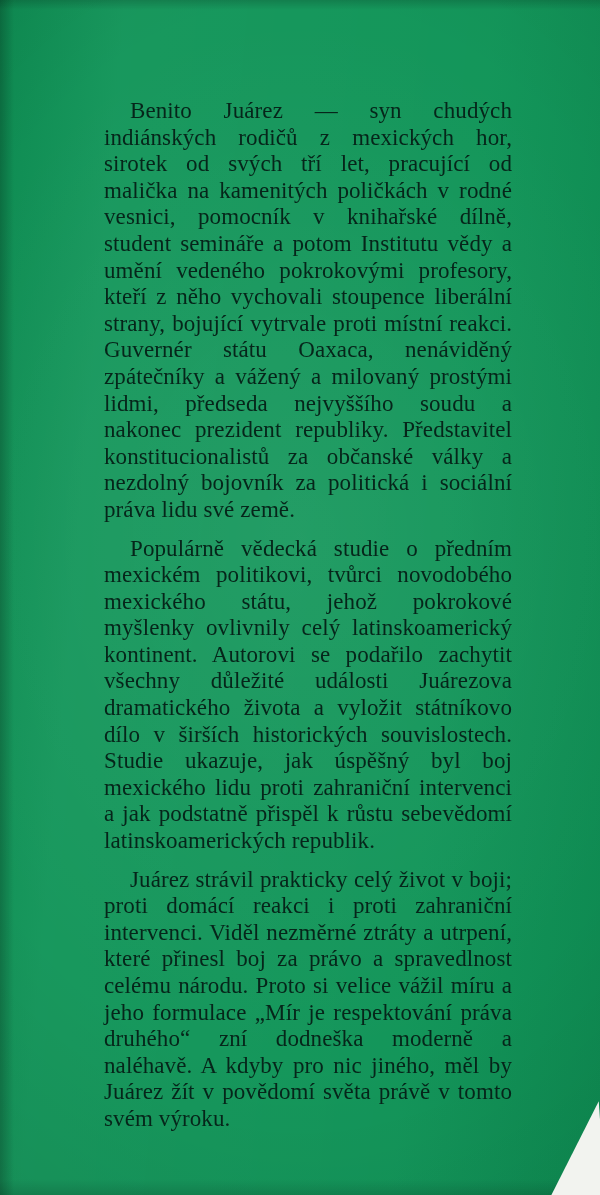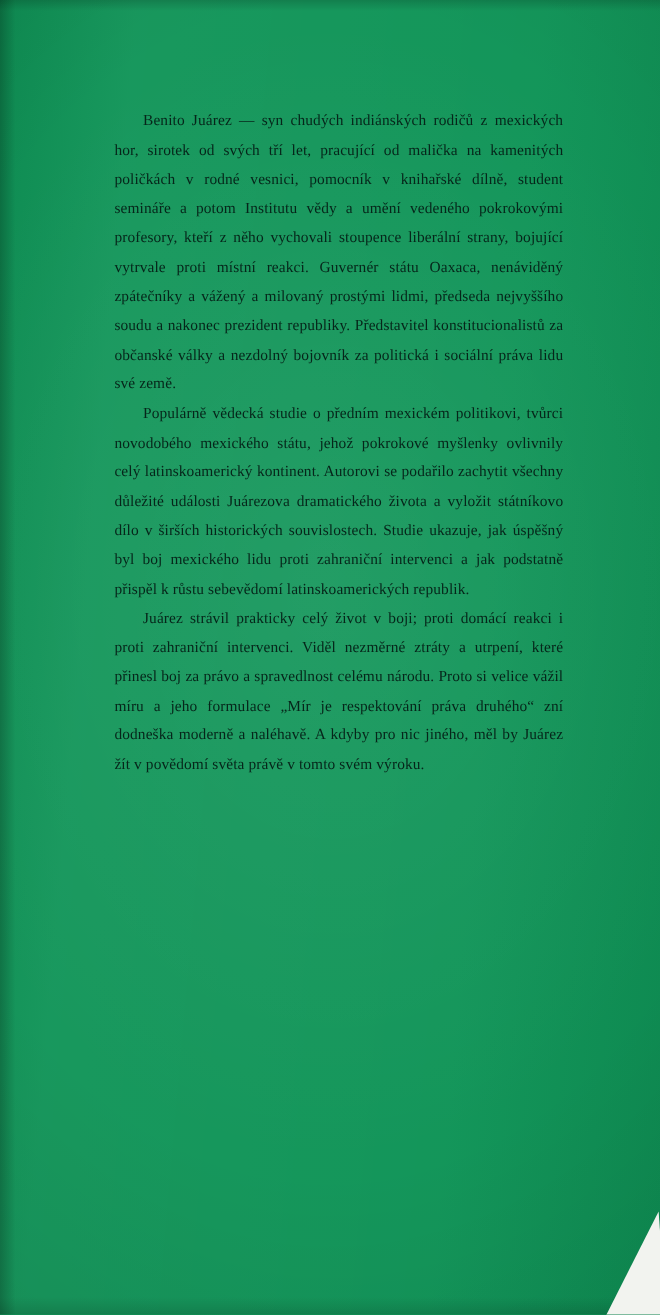--- a/index.html
+++ b/index.html
@@ -44,32 +44,32 @@
     background: linear-gradient(to top, rgba(0,0,0,0.13), rgba(0,0,0,0));
     pointer-events: none;
   }
 
   .blurb {
     position: absolute;
     left: 104px;
     top: 98px;
     width: 408px;
     color: #06251a;
-    font-size: 14px;
+    font-size: 23px;
     line-height: 26.6px;
     text-align: justify;
     text-justify: inter-word;
     letter-spacing: 0.1px;
   }
   .blurb p {
     margin: 0;
     text-indent: 26px;
   }
   .blurb p + p {
-    margin-top: 0px;
+    margin-top: 12px;
   }
 
   
   .corner-mark {
     position: absolute;
     right: 0;
     bottom: 0;
     width: 84px;
     height: 108px;
     overflow: hidden;

